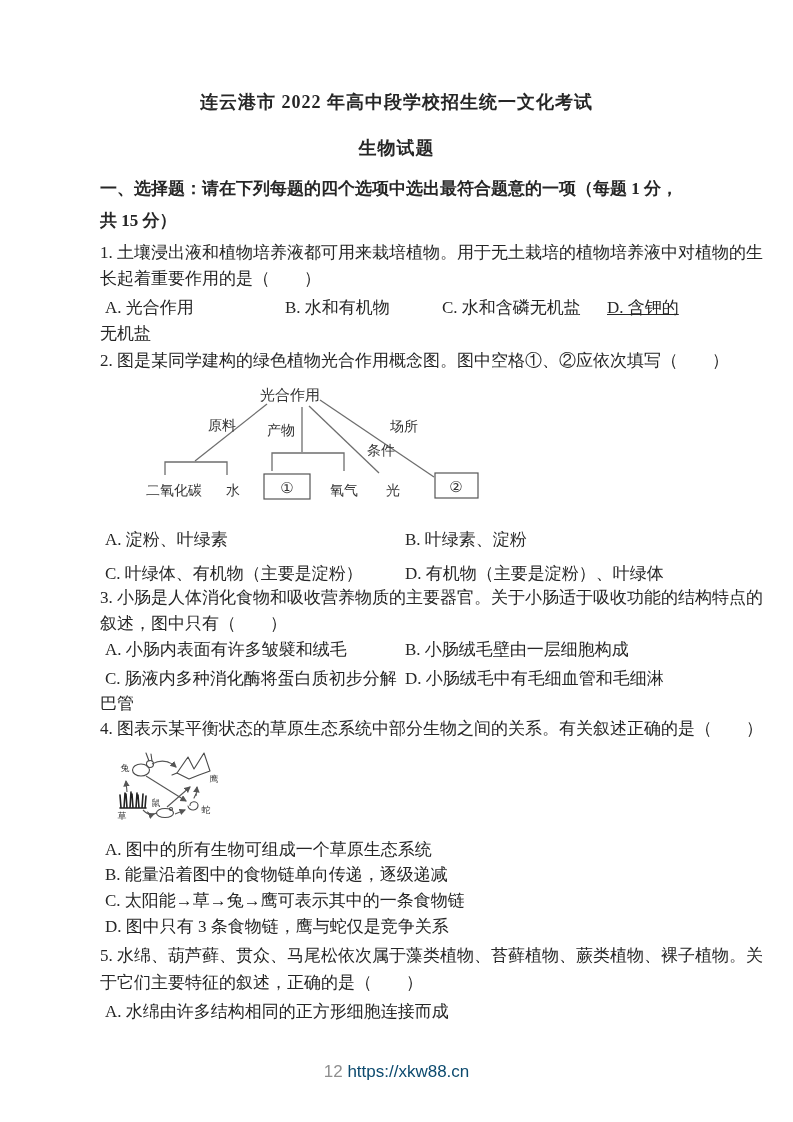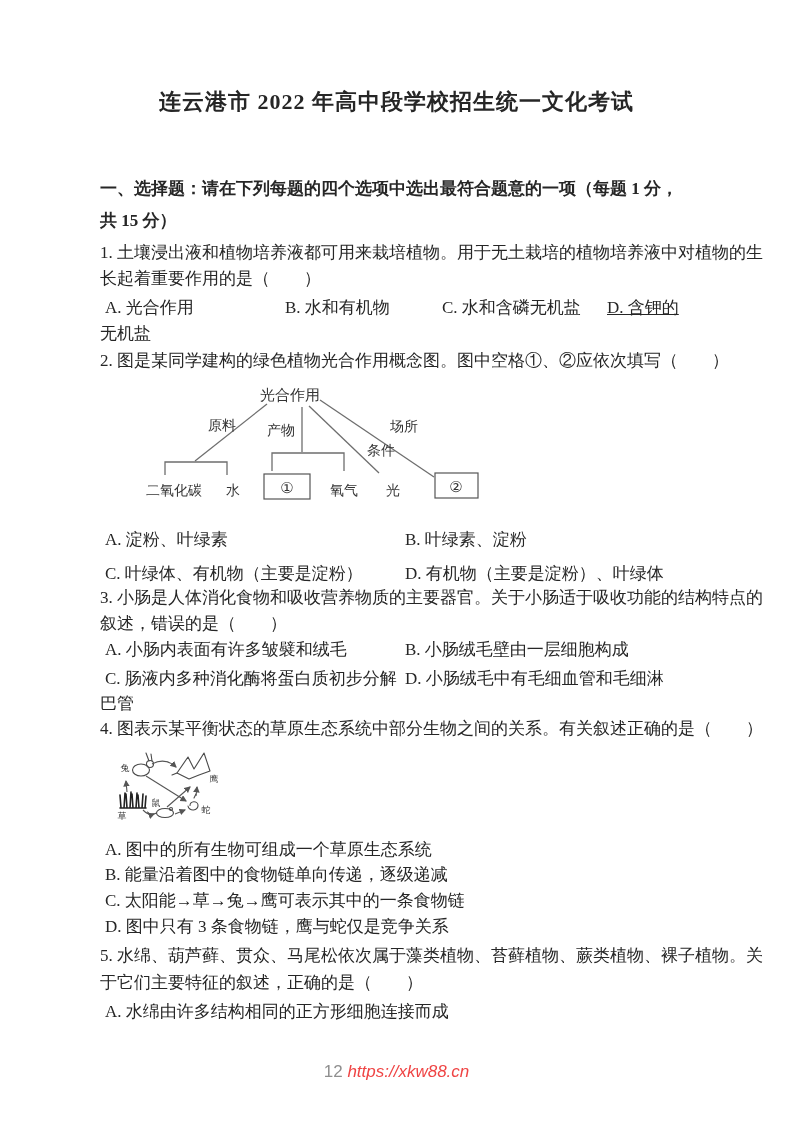--- a/index.html
+++ b/index.html
@@ -3,42 +3,43 @@
 <meta charset="utf-8">
 <style>
   html,body{margin:0;padding:0;background:#ffffff;}
   .page{
     position:relative;width:793px;height:1122px;background:#ffffff;overflow:hidden;
     font-family:"Liberation Serif","DejaVu Serif",serif;color:#262626;
   }
   .line{position:absolute;left:100px;width:600px;font-size:17px;line-height:26px;white-space:nowrap;}
   .center{left:0;width:793px;text-align:center;}
   .bold{font-weight:bold;}
-  .title{font-size:22px;line-height:28px;letter-spacing:1px;}
+  .title{font-size:18px;line-height:28px;letter-spacing:1px;}
   .optrow{height:26px;}
   .optrow span{position:absolute;top:0;white-space:nowrap;}
   .c1{left:5px;} .c2{left:305px;}
   .q1a{left:5px;} .q1b{left:157px;margin-left:28px;} .q1c{left:342px;} .q1d{left:507px;text-decoration:underline;}
   .indent{padding-left:5px;}
   .figure{position:absolute;}
   .figure text{font-family:"Liberation Serif","DejaVu Serif",serif;fill:#333;}
   .footer{position:absolute;top:1062px;left:0;width:793px;text-align:center;
     font-family:"Liberation Sans","DejaVu Sans",sans-serif;font-size:17px;color:#8f8f8f;}
-  .footer a{color:#ef4444;text-decoration:none;font-style:italic;}
+  .footer a{color:#0c4a6e;text-decoration:none;}
   .sketch{stroke:#4a4a4a;fill:none;stroke-width:1.1;stroke-linecap:round;stroke-linejoin:round;}
   .weblink{stroke:#555;fill:none;stroke-width:1.1;}
   .mapline{stroke:#6e6e6e;stroke-width:1.3;fill:none;}
   .mapbox{stroke:#555;stroke-width:1.2;fill:none;}
 </style>
 </head>
 <body>
 
 <div class="page">
 
   <div class="line center bold title" style="top:88px">连云港市 2022 年高中段学校招生统一文化考试</div>
+  <div class="line center bold title" style="top:134px">生物试题</div>
 
   <div class="line bold" style="top:176px">一、选择题：请在下列每题的四个选项中选出最符合题意的一项（每题 1 分，</div>
   <div class="line bold" style="top:208px">共 15 分）</div>
 
   <div class="line" style="top:240px">1. 土壤浸出液和植物培养液都可用来栽培植物。用于无土栽培的植物培养液中对植物的生</div>
   <div class="line" style="top:266px">长起着重要作用的是（　　）</div>
   <div class="line optrow" style="top:295px">
     <span class="q1a">A. 光合作用</span>
     <span class="q1b">B. 水和有机物</span>
     <span class="q1c">C. 水和含磷无机盐</span>
@@ -76,21 +77,21 @@
   <div class="line optrow" style="top:561px">
     <span class="c1">C. 叶绿体、有机物（主要是淀粉）</span>
     <span class="c2">D. 有机物（主要是淀粉）、叶绿体</span>
   </div>
   <div class="line optrow" style="top:527px">
     <span class="c1">A. 淀粉、叶绿素</span>
     <span class="c2">B. 叶绿素、淀粉</span>
   </div>
 
   <div class="line" style="top:585px">3. 小肠是人体消化食物和吸收营养物质的主要器官。关于小肠适于吸收功能的结构特点的</div>
-  <div class="line" style="top:611px">叙述，错误的是（　　）</div>
+  <div class="line" style="top:611px">叙述，图中只有（　　）</div>
   <div class="line optrow" style="top:637px">
     <span class="c1">A. 小肠内表面有许多皱襞和绒毛</span>
     <span class="c2">B. 小肠绒毛壁由一层细胞构成</span>
   </div>
   <div class="line optrow" style="top:666px">
     <span class="c1">C. 肠液内多种消化酶将蛋白质初步分解</span>
     <span class="c2">D. 小肠绒毛中有毛细血管和毛细淋</span>
   </div>
   <div class="line" style="top:691px">巴管</div>
 

